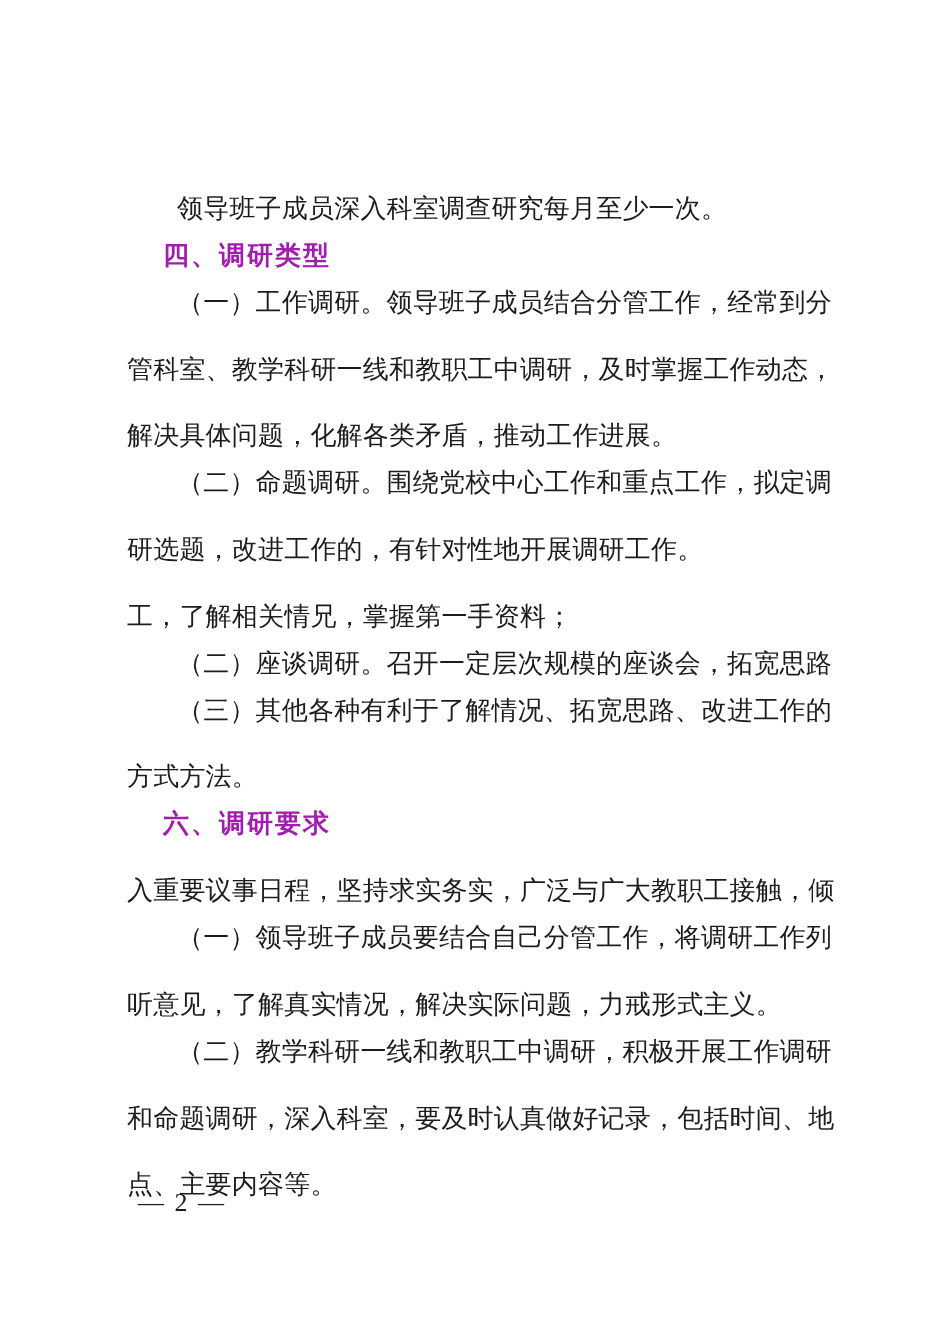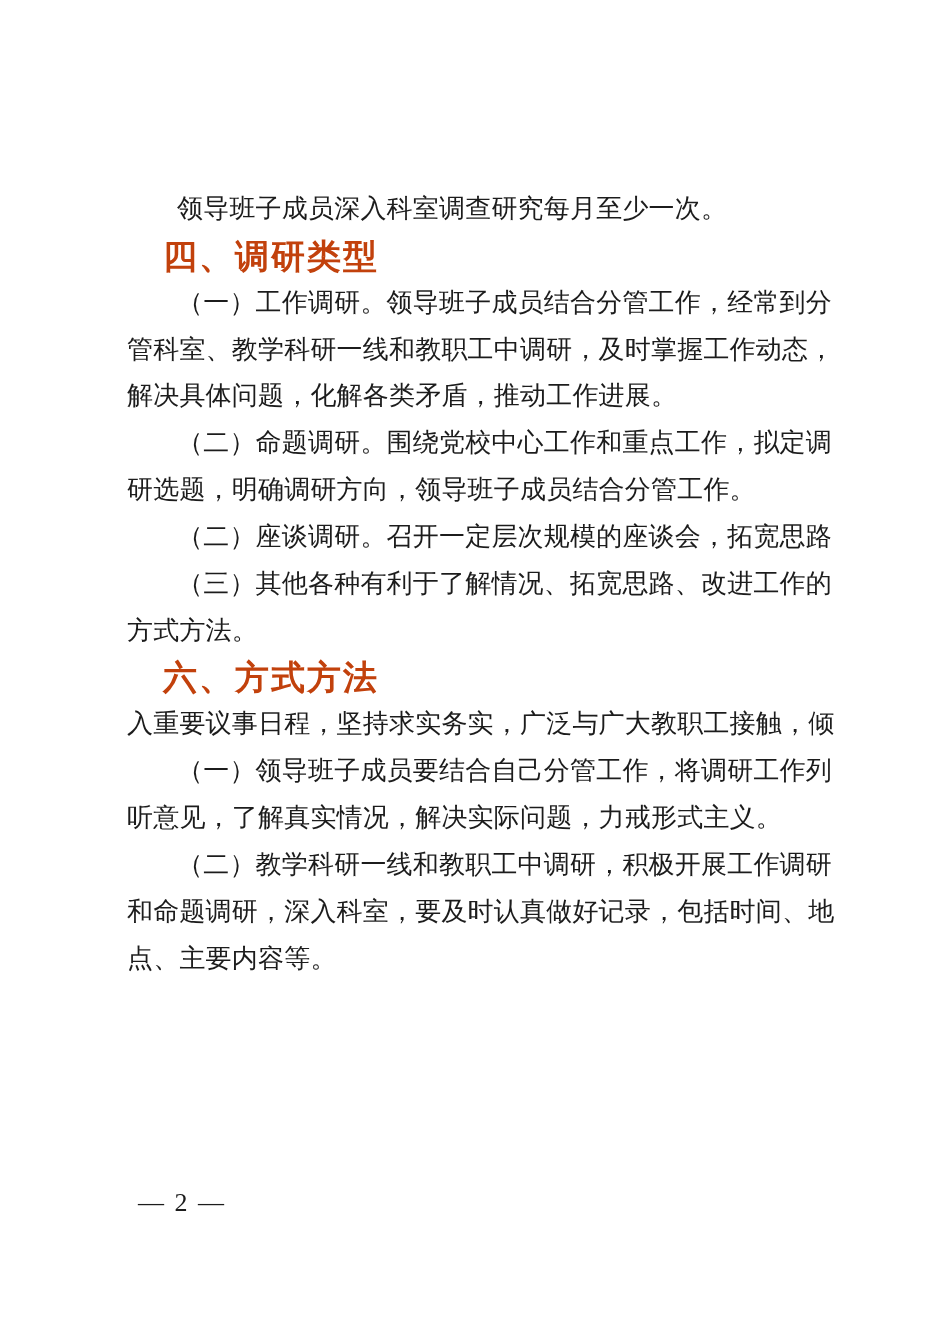--- a/index.html
+++ b/index.html
@@ -27,26 +27,27 @@
     line-height: 46.85px;
     font-size: 26px;
     white-space: nowrap;
     letter-spacing: 0.2px;
   }
   .body-first {
     text-indent: 50px;
   }
   .body-cont {
     text-indent: 0;
+    margin-top: 20px;
   }
   .heading {
-    font-family: Liberation Sans, sans-serif;
+    font-family: Liberation Serif, serif;
     font-weight: bold;
-    font-size: 34px;
-    color: #c2410c;
+    font-size: 26px;
+    color: #a21caf;
     text-indent: 36px;
     letter-spacing: 2px;
   }
   .footer {
     position: absolute;
     left: 138px;
     top: 1188px;
     font-size: 26px;
     letter-spacing: 2px;
     color: #1c1c1c;
@@ -57,25 +58,26 @@
 <body>
 
 <div class="page">
   <div class="content">
     <div class="line body-first">领导班子成员深入科室调查研究每月至少一次。</div>
     <div class="line heading">四、调研类型</div>
     <div class="line body-first">（一）工作调研。领导班子成员结合分管工作，经常到分</div>
     <div class="line body-cont">管科室、教学科研一线和教职工中调研，及时掌握工作动态，</div>
     <div class="line body-cont">解决具体问题，化解各类矛盾，推动工作进展。</div>
     <div class="line body-first">（二）命题调研。围绕党校中心工作和重点工作，拟定调</div>
-    <div class="line body-cont">研选题，明确调研方向，领导班子成员结合分管工作。</div>
+    <div class="line body-cont">研选题，改进工作的，有针对性地开展调研工作。</div>
+    <div class="line body-cont">工，了解相关情兄，掌握第一手资料；</div>
     <div class="line body-first">（二）座谈调研。召开一定层次规模的座谈会，拓宽思路</div>
     <div class="line body-first">（三）其他各种有利于了解情况、拓宽思路、改进工作的</div>
     <div class="line body-cont">方式方法。</div>
-    <div class="line heading">六、方式方法</div>
+    <div class="line heading">六、调研要求</div>
     <div class="line body-cont">入重要议事日程，坚持求实务实，广泛与广大教职工接触，倾</div>
     <div class="line body-first">（一）领导班子成员要结合自己分管工作，将调研工作列</div>
     <div class="line body-cont">听意见，了解真实情况，解决实际问题，力戒形式主义。</div>
     <div class="line body-first">（二）教学科研一线和教职工中调研，积极开展工作调研</div>
     <div class="line body-cont">和命题调研，深入科室，要及时认真做好记录，包括时间、地</div>
     <div class="line body-cont">点、主要内容等。</div>
   </div>
 
   <div class="footer">— 2 —</div>
 </div>

